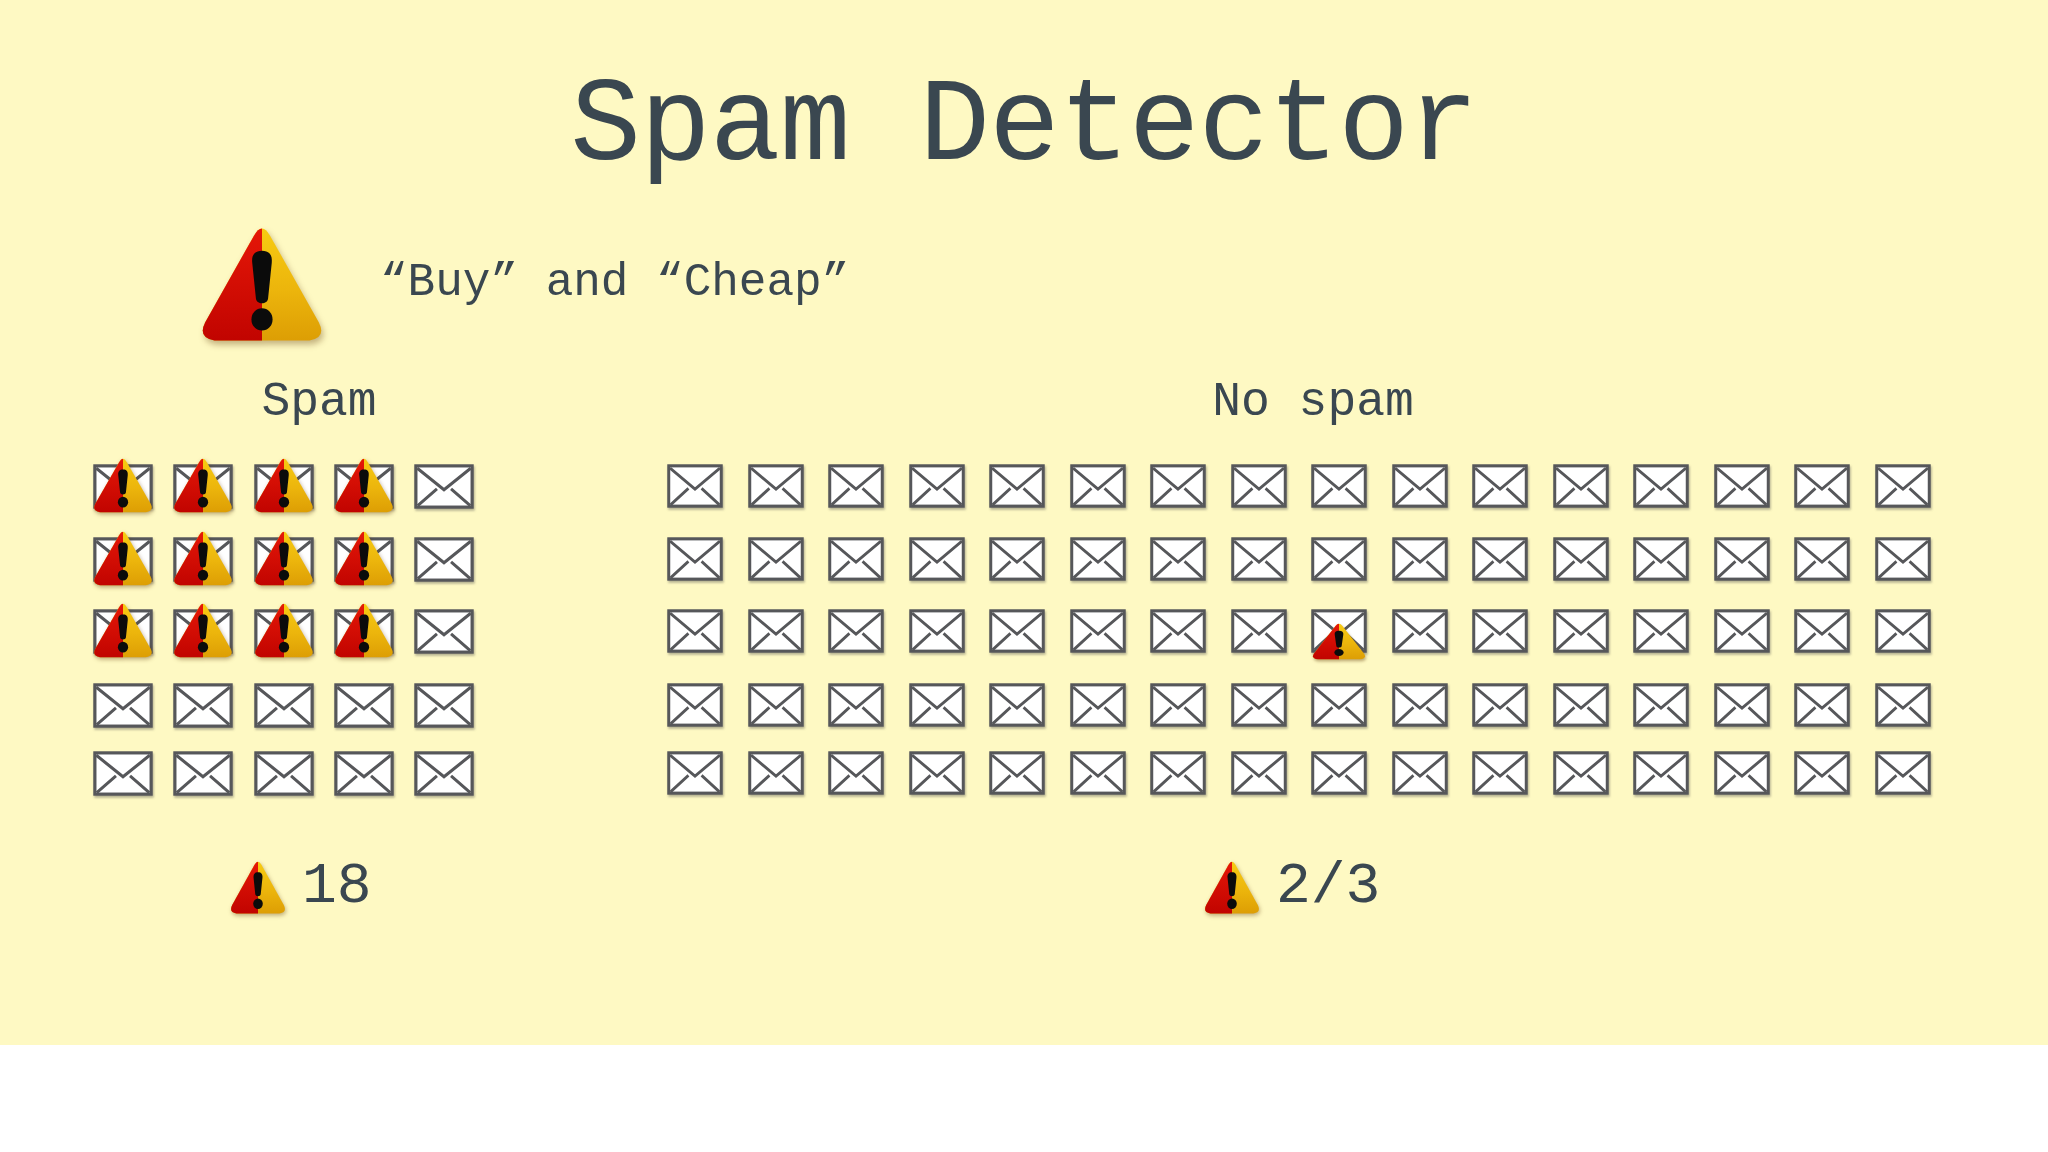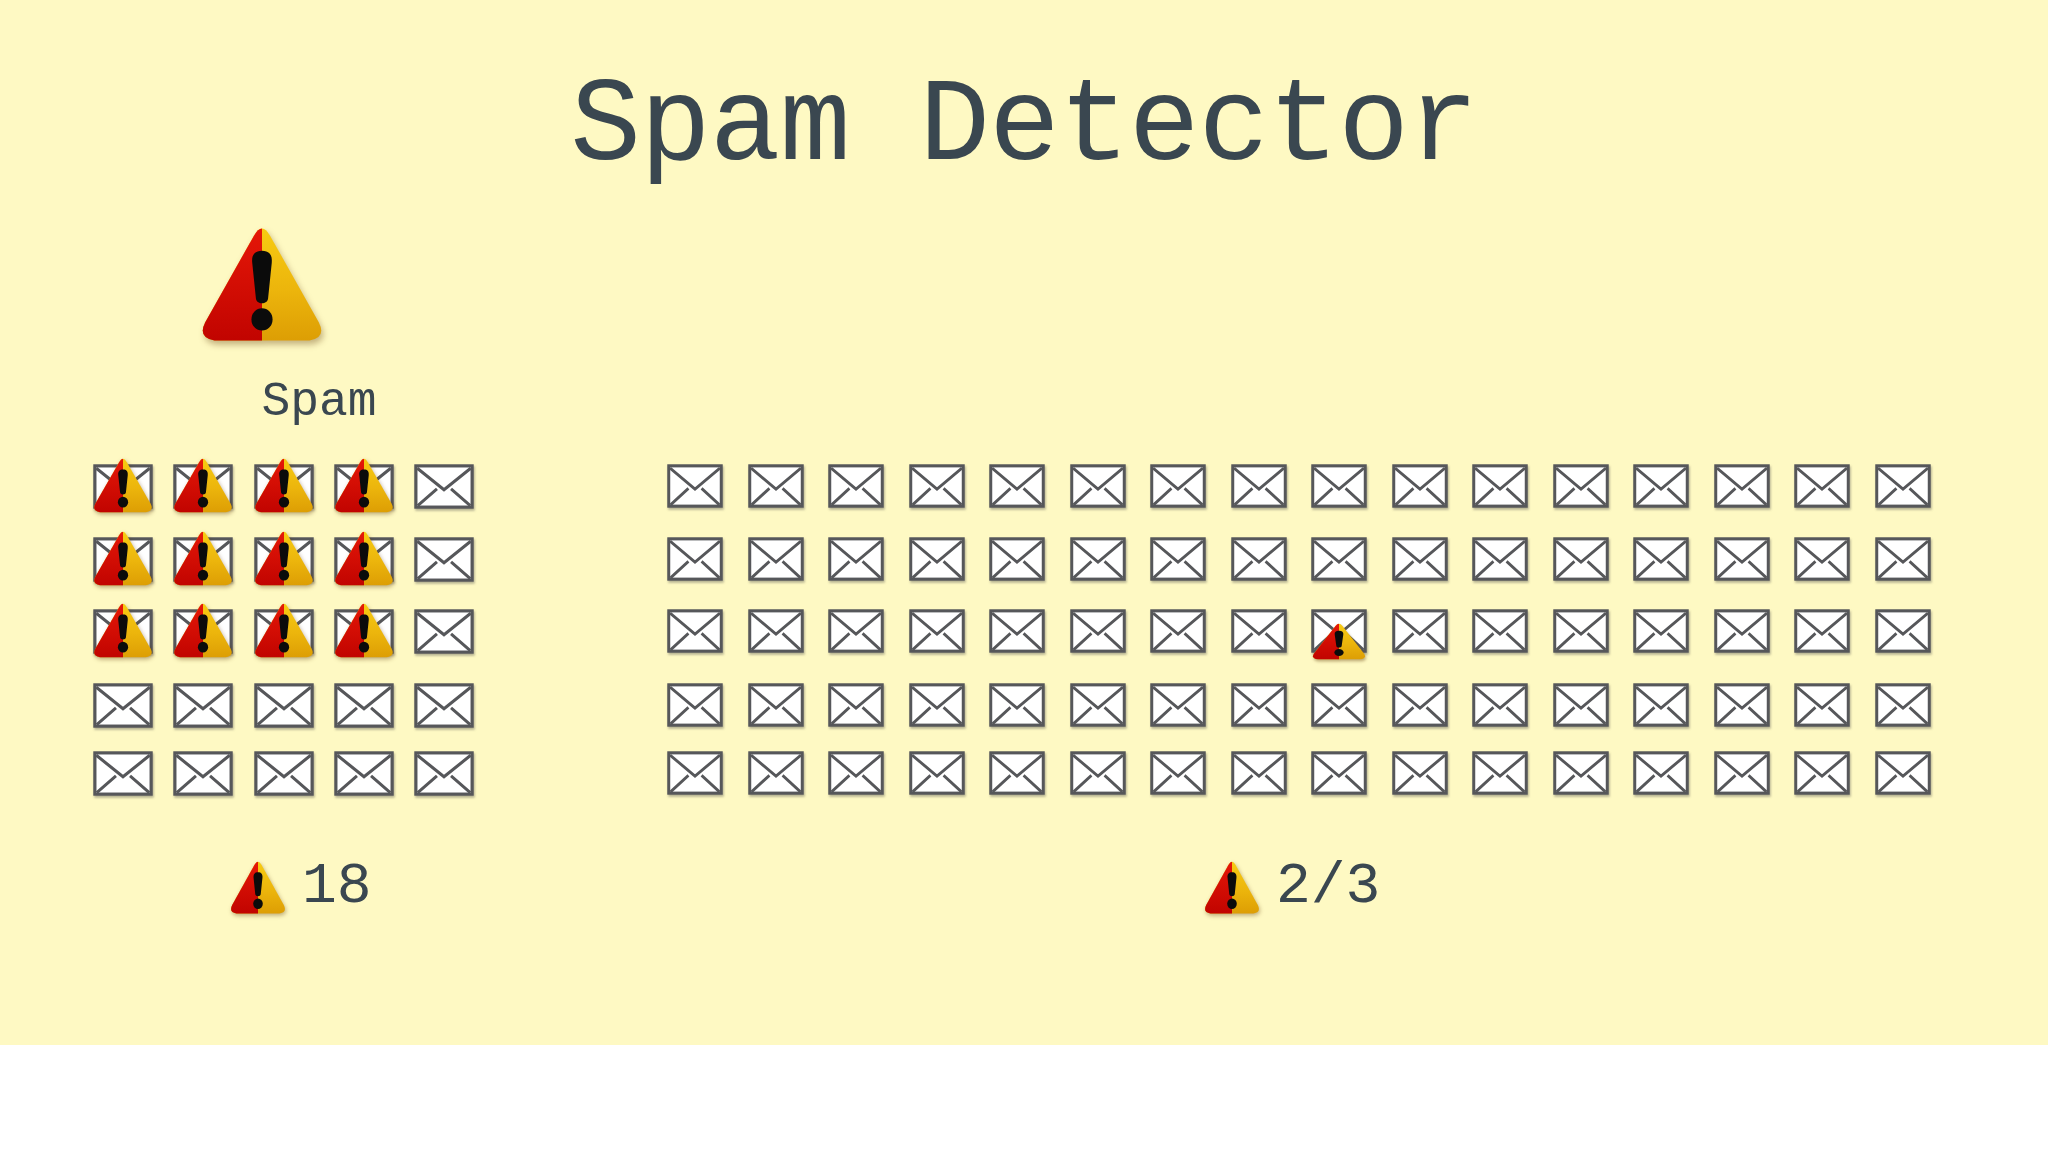--- a/index.html
+++ b/index.html
@@ -77,22 +77,24 @@
 <div class="slide" style="--text-color: #3a4750;">
 
   <div class="title">Spam Detector</div>
 
   <div class="kw-icon"><svg class="" viewBox="0 0 100 90" preserveAspectRatio="none">
         <path d="M44,11 Q50,1 56,11 L93,73 Q99,84 86,86 L14,86 Q1,84 7,73 Z" fill="url(#gradY)"></path>
         <path d="M44,11 Q50,1 56,11 L93,73 Q99,84 86,86 L14,86 Q1,84 7,73 Z" fill="url(#gradR)" clip-path="url(#clipL)"></path>
         <path d="M50,22 C55.5,22 58,25 57.4,30.5 L54.6,56 C54.2,60.5 45.8,60.5 45.4,56 L42.6,30.5 C42,25 44.5,22 50,22 Z" fill="#0b0b0b"></path>
         <circle cx="50" cy="71" r="8" fill="#0b0b0b"></circle>
       </svg></div>
+  <div class="kw-text">“Buy” and “Cheap”</div>
 
   <div class="section-label spam-label">Spam</div>
+  <div class="section-label nospam-label">No spam</div>
 
   <div class="grid" id="spam-grid">
       <div class="cell" style="left: 93px; top: 463.5px; width: 60px; height: 45px;">
         <svg class="env" viewBox="0 0 64 48" preserveAspectRatio="none">
           <rect x="2" y="2" width="60" height="44" fill="#ffffff" stroke="#56575a" stroke-width="3.4"></rect>
           <path d="M3.5,4.5 L32,27.5 L60.5,4.5" fill="none" stroke="#56575a" stroke-width="3.2"></path>
           <path d="M4,44.5 L24.5,26.5 M60,44.5 L39.5,26.5" fill="none" stroke="#56575a" stroke-width="3.2"></path>
         </svg>
         <svg class="warn-big" viewBox="0 0 100 90" preserveAspectRatio="none">
           <path d="M44,11 Q50,1 56,11 L93,73 Q99,84 86,86 L14,86 Q1,84 7,73 Z" fill="url(#gradY)"></path>

